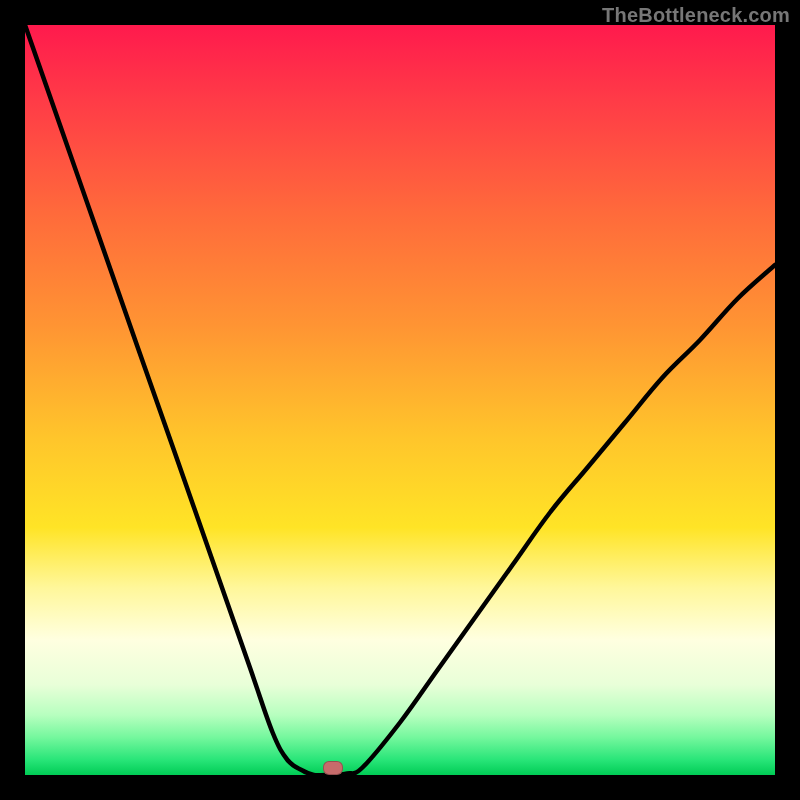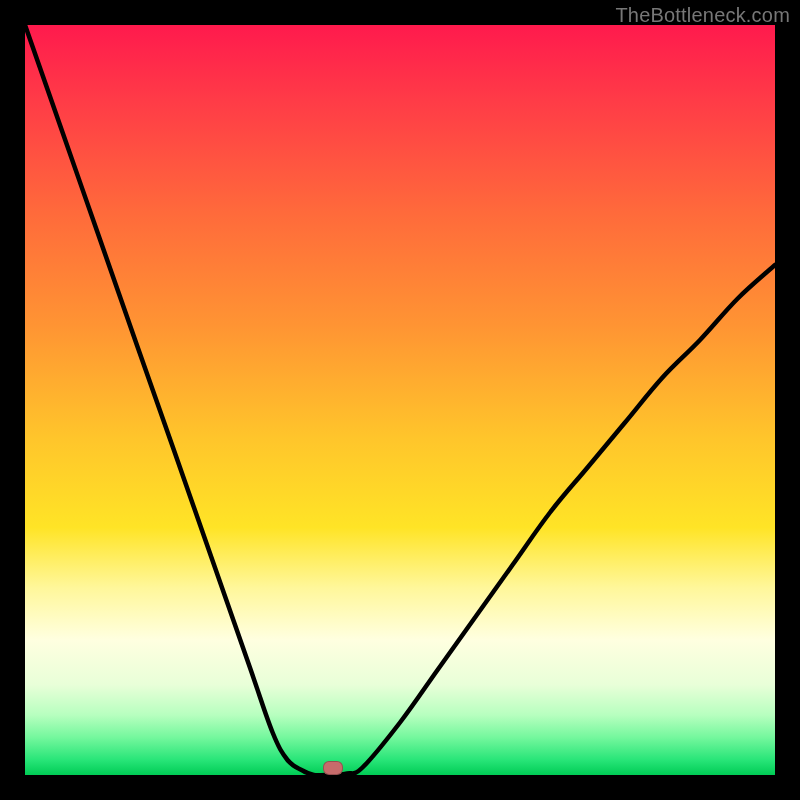--- a/index.html
+++ b/index.html
@@ -58,20 +58,21 @@
   }
   .watermark {
     position: absolute;
     top: 4px;
     right: 10px;
     font-family: Arial, Helvetica, sans-serif;
     font-size: 20px;
     letter-spacing: 0.2px;
     color: #777;
     user-select: none;
+    font-weight: bold;
   }
 </style>
 </head>
 <body>
 
 <div class="frame">
 
   <div class="plot-area">
     <svg class="curve" viewBox="0 0 750 750" preserveAspectRatio="none">
       <path id="curve-path" d="M 0 0 C 6.75 19.305, 24 68.64000000000001, 37.5 107.25 C 51 145.85999999999999, 61.5 175.8899999999999, 75 214.4999999999999 C 88.5 253.10999999999987, 99 283.2749999999999, 112.5 321.74999999999994 C 126 360.22499999999997, 136.5 389.775, 150 428.25 C 163.5 466.725, 174 496.89, 187.5 535.5 C 201 574.11, 214.2 611.835, 225 642.75 C 235.8 673.665, 240.75 690.645, 247.5 707.25 C 254.25 723.855, 257.1 728.115, 262.5 735 C 267.9 741.885, 272.775 742.8, 277.5 745.5 C 282.225 748.2, 284.7 749.19, 288.75 750 C 292.8 750.81, 295.95 750, 300 750 C 304.05 750, 307.2 750.27, 311.25 750 C 315.3 749.73, 317.775 749.85, 322.5 748.5 C 327.225 747.15, 328.05 751.68, 337.5 742.5 C 346.95 733.32, 361.5 715.05, 375 697.5 C 388.5 679.95, 399.00000000000006 663.9, 412.50000000000006 645 C 426.00000000000006 626.1, 436.5 611.4, 450 592.5 C 463.5 573.6, 474 558.9, 487.5 540 C 501 521.1, 511.5 505.05, 525 487.5 C 538.5 469.95, 549 458.7, 562.5 442.5 C 576 426.3, 586.5 413.7, 600 397.5 C 613.5 381.3, 624 367.34999999999997, 637.5 352.5 C 651 337.65000000000003, 661.5 329.17500000000007, 675 315.00000000000006 C 688.5 300.82500000000005, 699 287.25, 712.5 273.75 C 726 260.25, 743.25 246.07499999999996, 750 239.99999999999994" fill="none" stroke="#000" stroke-width="4.5" stroke-linejoin="round" stroke-linecap="round"></path>

